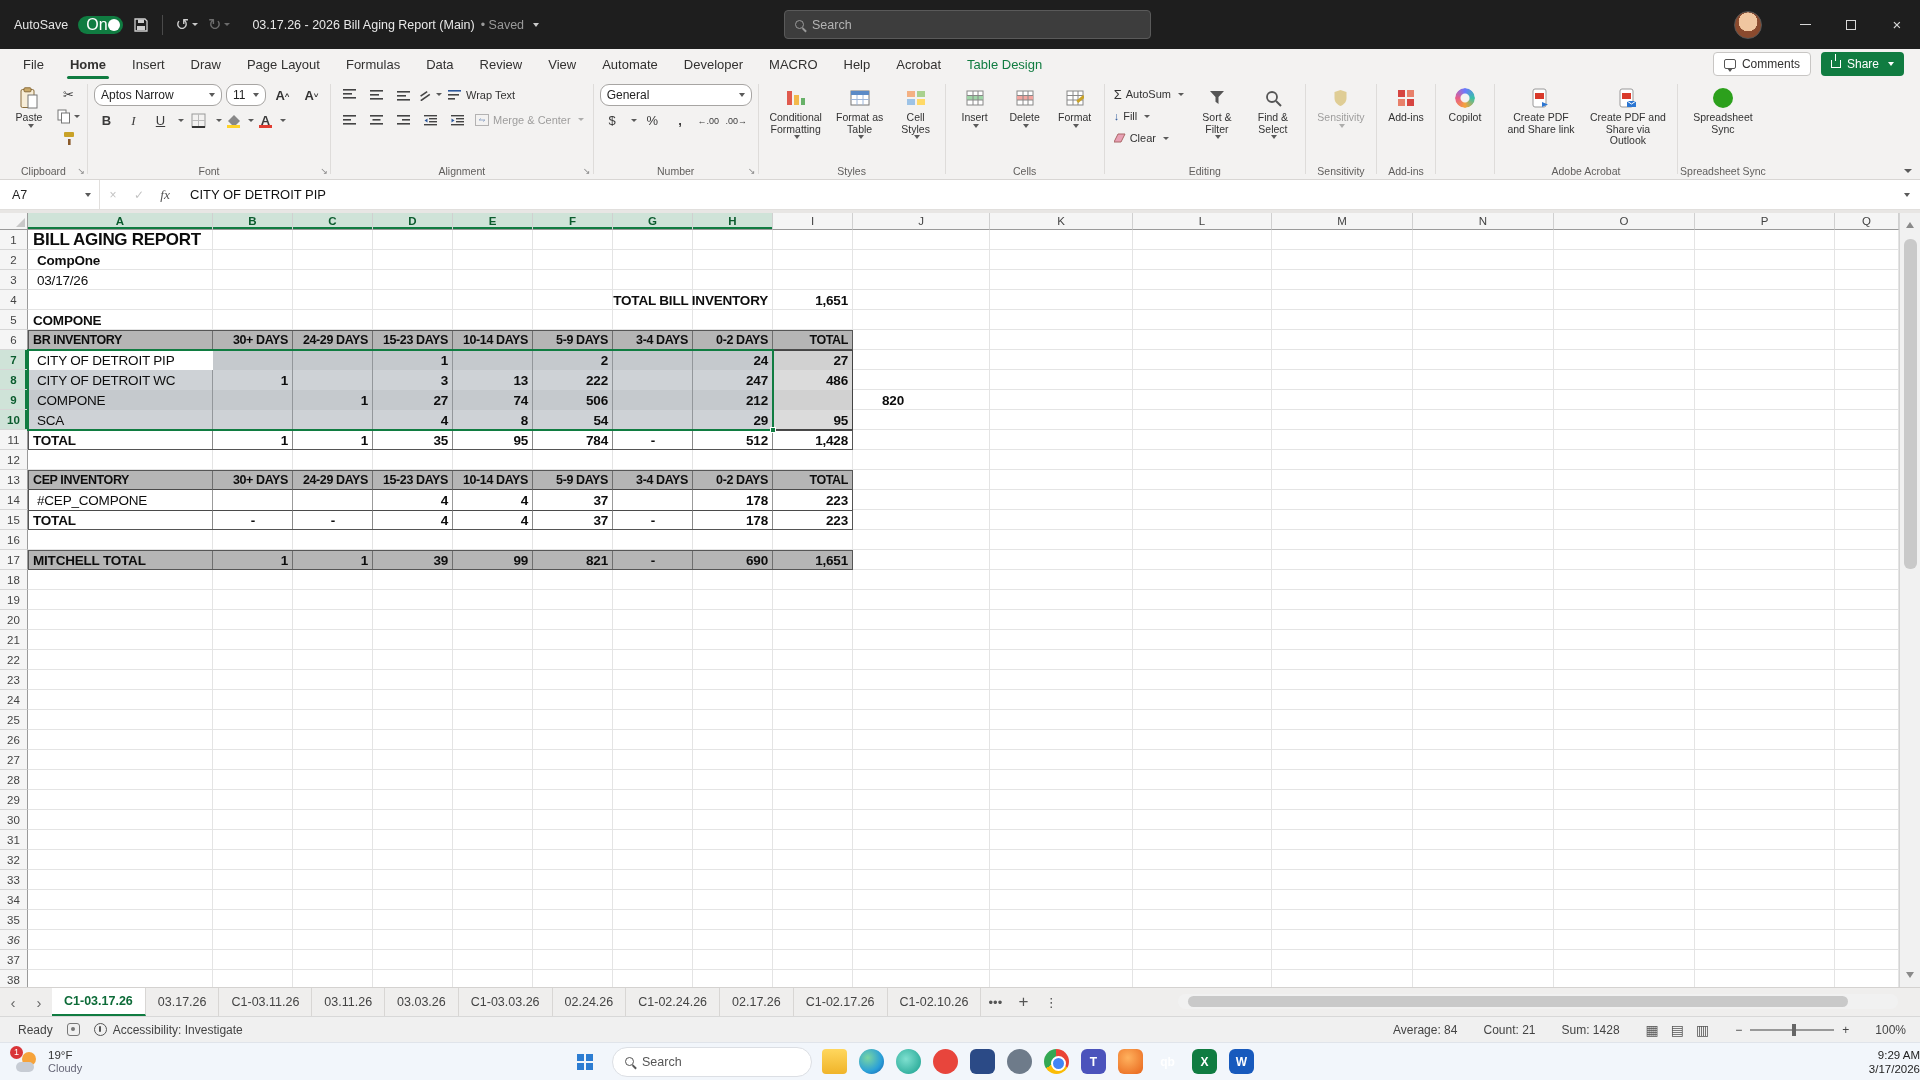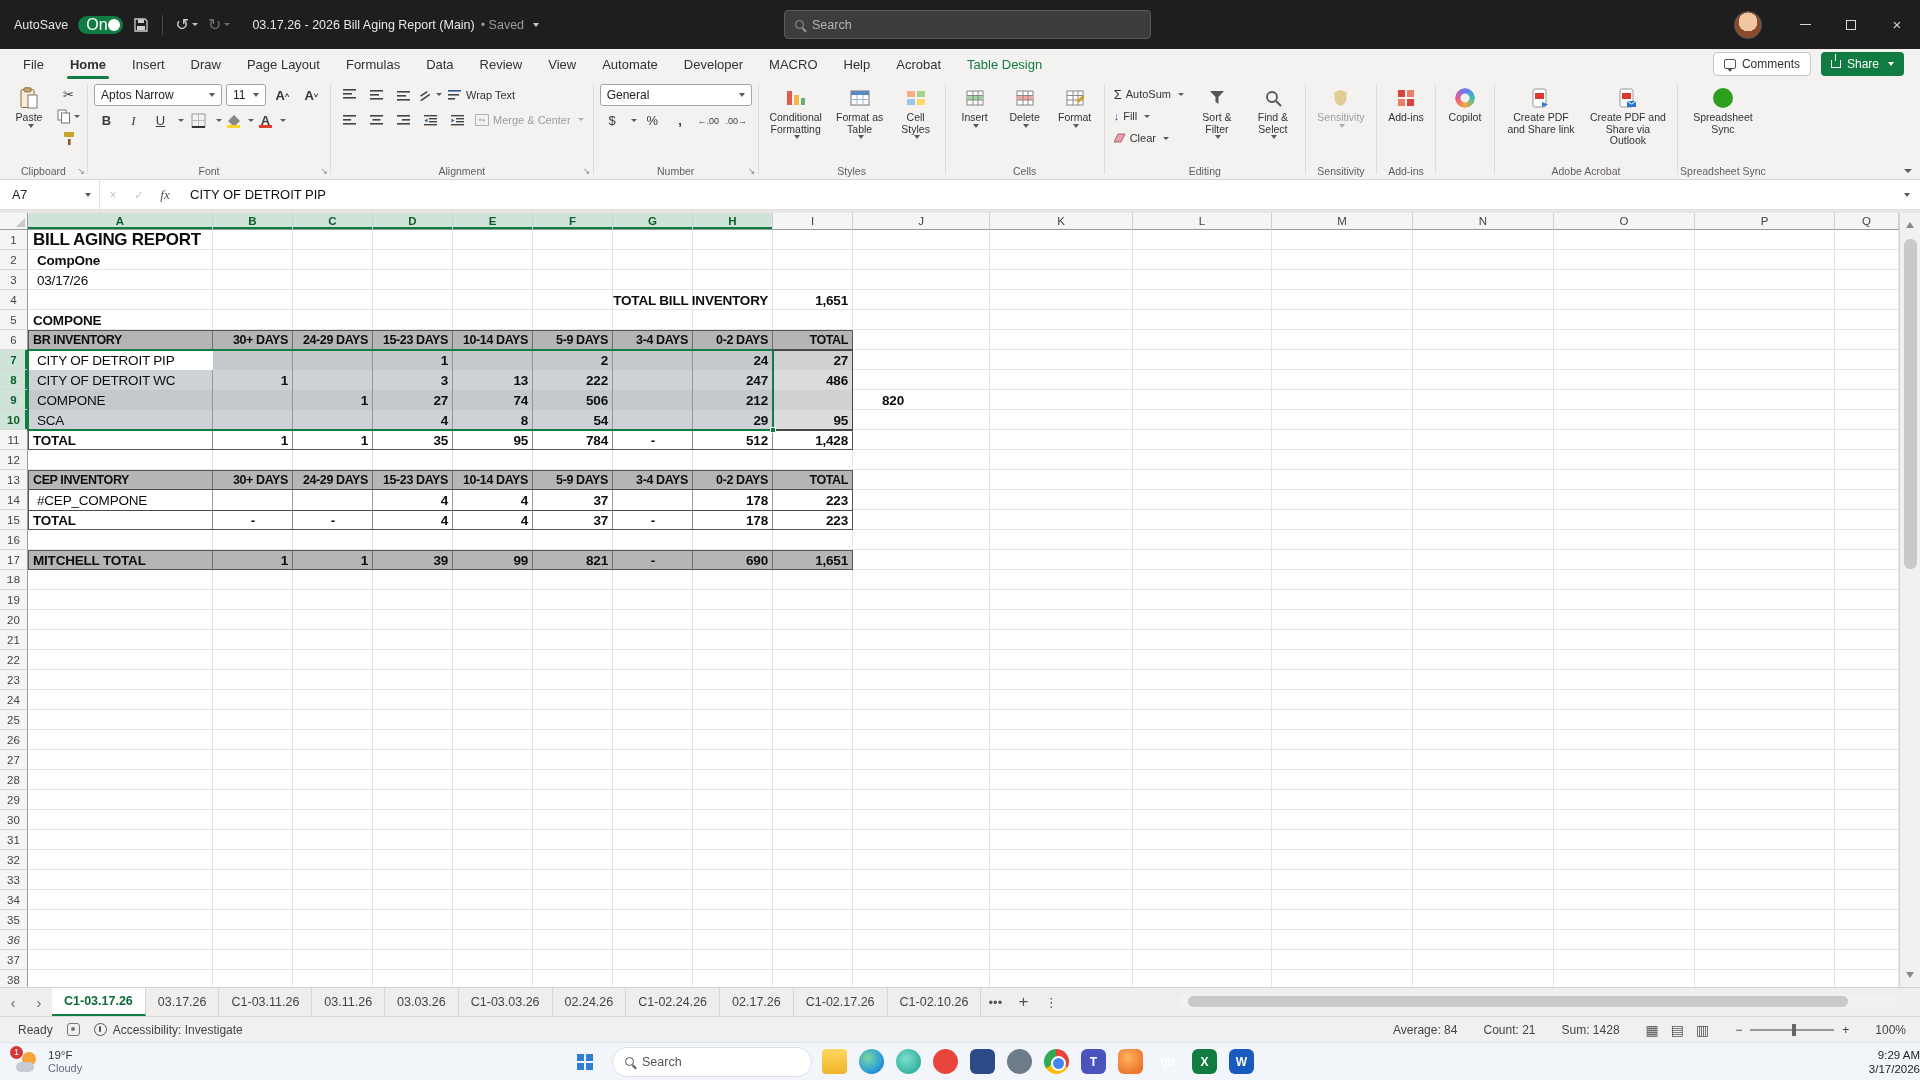--- a/index.html
+++ b/index.html
@@ -49,21 +49,21 @@
 .rg-label{position:absolute;bottom:2px;left:0;right:0;text-align:center;font-size:10.5px;color:#605e5c;white-space:nowrap}
 .launcher{position:absolute;bottom:3px;right:2px;font-size:9px;color:#888;line-height:9px}
 .rsep{width:1px;background:#dedcda;margin:5px 0;flex:none}
 .rg-body{display:flex;gap:4px;flex:1}
 .bigbtn{display:flex;flex-direction:column;align-items:center;padding:2px 4px;border-radius:3px;min-width:46px;text-align:center}
 .bb-label{font-size:10.5px;color:#333;line-height:11.5px;margin-top:2px;white-space:normal}
 .icw{height:24px;display:flex;align-items:center;justify-content:center}
 .tinybtn{width:25px;height:21px;display:flex;align-items:center;justify-content:center;border-radius:3px;color:#3b3b3b;font-size:13px}
 .smallbtn{height:20px;display:flex;align-items:center;gap:4px;font-size:11px;color:#333;padding:0 3px;border-radius:3px;white-space:nowrap}
 .minicol{display:flex;flex-direction:column;justify-content:flex-start;gap:1px}
-.combo{background:#fff;border:1px solid #a7a5a3;border-radius:3px;height:22px;display:flex;align-items:center;padding:0 6px;font-size:12px;color:#222;justify-content:space-between;gap:4px;white-space:nowrap}
+.combo{background:#fff;border:1px solid #a7a5a3;border-radius:9px;height:22px;display:flex;align-items:center;padding:0 6px;font-size:12px;color:#222;justify-content:space-between;gap:4px;white-space:nowrap}
 .fgrow{font-size:13px;font-weight:bold;color:#333;position:relative}
 .fgrow sup{font-size:8px}
 .glyphB{font-weight:bold}.glyphI{font-style:italic;font-family:"Liberation Serif",serif}.glyphU{text-decoration:underline}
 .cbar{position:absolute;left:3px;bottom:2px;width:13px;height:3px}
 .cbar.red{background:#e03c31}.cbar.yel{background:#ffd32a}
 .relic{position:relative;width:19px;height:19px;display:flex;align-items:center;justify-content:center;font-size:13px;font-weight:bold}
 .copilot-ic{width:20px;height:20px;border-radius:50%;background:conic-gradient(#6a78ff,#37c2a7,#f6a33b,#e85c8a,#6a78ff);-webkit-mask:radial-gradient(circle,transparent 0 4px,#000 5px);mask:radial-gradient(circle,transparent 0 4px,#000 5px)}
 .qb-ic{width:20px;height:20px;border-radius:50%;background:#2ca01c;color:#fff;display:flex;align-items:center;justify-content:center;font-size:10px;font-style:italic;font-weight:bold}
 .collapse-car{position:absolute;right:8px;bottom:6px;width:0;height:0;border-left:4px solid transparent;border-right:4px solid transparent;border-bottom:4.5px solid #5a5a5a}
 
@@ -706,21 +706,21 @@
     <div class="growhdr selr" style="left: 0px; top: 157px; width: 28px; height: 20px;">8</div>
     <div class="growhdr selr" style="left: 0px; top: 177px; width: 28px; height: 20px;">9</div>
     <div class="growhdr selr" style="left: 0px; top: 197px; width: 28px; height: 20px;">10</div>
     <div class="growhdr" style="left: 0px; top: 217px; width: 28px; height: 20px;">11</div>
     <div class="growhdr" style="left: 0px; top: 237px; width: 28px; height: 20px;">12</div>
     <div class="growhdr" style="left: 0px; top: 257px; width: 28px; height: 20px;">13</div>
     <div class="growhdr" style="left: 0px; top: 277px; width: 28px; height: 20px;">14</div>
     <div class="growhdr" style="left: 0px; top: 297px; width: 28px; height: 20px;">15</div>
     <div class="growhdr" style="left: 0px; top: 317px; width: 28px; height: 20px;">16</div>
     <div class="growhdr" style="left: 0px; top: 337px; width: 28px; height: 20px;">17</div>
-    <div class="growhdr" style="left: 0px; top: 357px; width: 28px; height: 20px; font-family: Liberation Mono, monospace;">18</div>
+    <div class="growhdr" style="left: 0px; top: 357px; width: 28px; height: 20px;">18</div>
     <div class="growhdr" style="left: 0px; top: 377px; width: 28px; height: 20px;">19</div>
     <div class="growhdr" style="left: 0px; top: 397px; width: 28px; height: 20px;">20</div>
     <div class="growhdr" style="left: 0px; top: 417px; width: 28px; height: 20px;">21</div>
     <div class="growhdr" style="left: 0px; top: 437px; width: 28px; height: 20px;">22</div>
     <div class="growhdr" style="left: 0px; top: 457px; width: 28px; height: 20px;">23</div>
     <div class="growhdr" style="left: 0px; top: 477px; width: 28px; height: 20px;">24</div>
     <div class="growhdr" style="left: 0px; top: 497px; width: 28px; height: 20px;">25</div>
     <div class="growhdr" style="left: 0px; top: 517px; width: 28px; height: 20px;">26</div>
     <div class="growhdr" style="left: 0px; top: 537px; width: 28px; height: 20px;">27</div>
     <div class="growhdr" style="left: 0px; top: 557px; width: 28px; height: 20px;">28</div>

